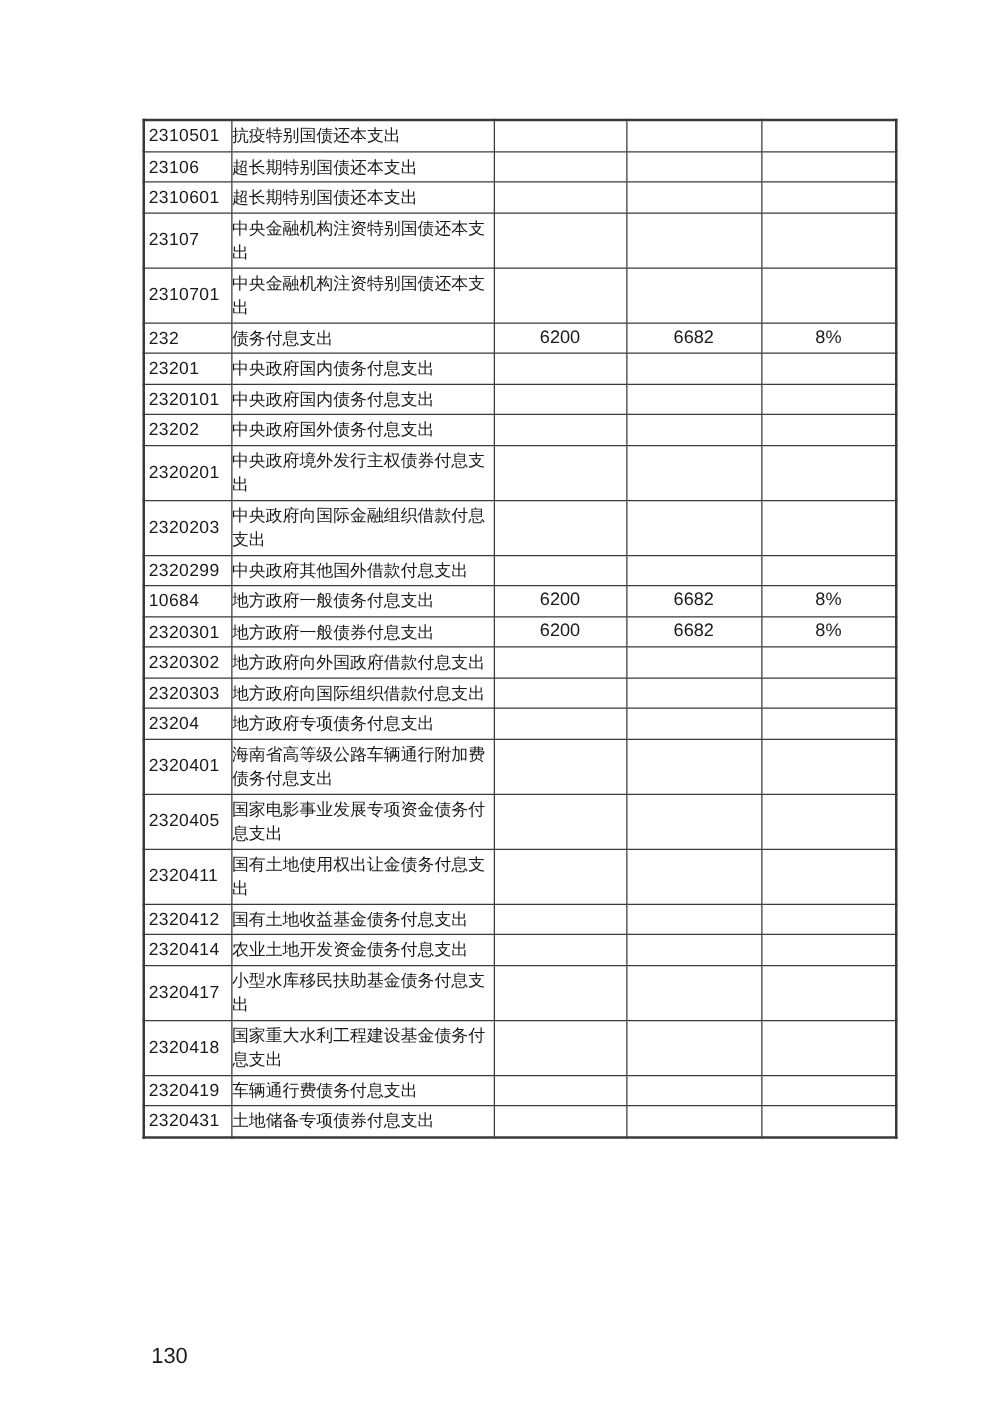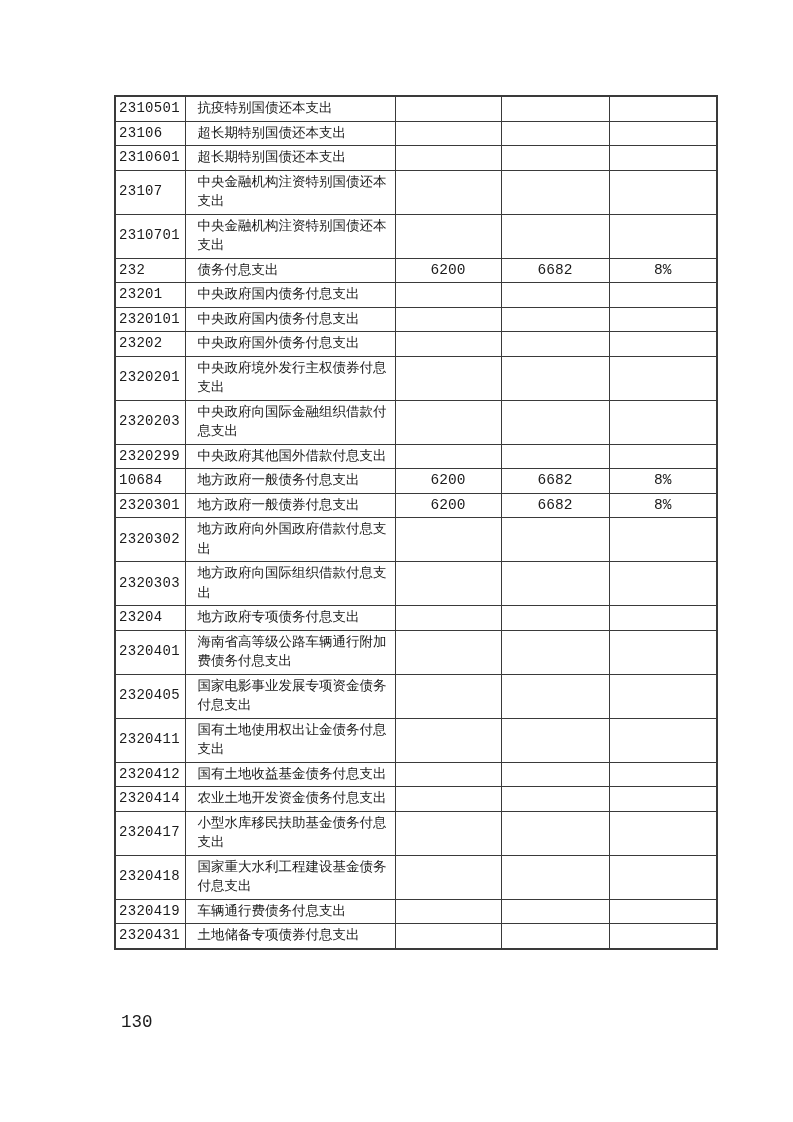--- a/index.html
+++ b/index.html
@@ -3,21 +3,21 @@
 <meta charset="utf-8">
 <style>
   * { margin: 0; padding: 0; box-sizing: border-box; }
   html, body { background: #ffffff; }
   .page {
     position: relative;
     width: 793px;
     height: 1122px;
     background: #ffffff;
     overflow: hidden;
-    font-family: Liberation Mono, monospace;
+    font-family: Liberation Sans, sans-serif;
     color: #1a1a1a;
   }
   table.budget {
     position: absolute;
     left: 114px;
     top: 95px;
     width: 602px;
     border-collapse: collapse;
     table-layout: fixed;
     border: 2px solid #3a3a3a;
@@ -31,35 +31,35 @@
   }
   td.c-code {
     width: 70px;
     font-size: 14px;
     padding: 2px 1px 2px 3px;
     letter-spacing: 0.3px;
   }
   td.c-name {
     width: 210px;
     font-size: 13.5px;
-    padding: 2px 1px 2px 12px;
+    padding: 2px 1px 2px 0;
     word-break: break-all;
   }
   td.c-num {
     font-size: 14.5px;
     text-align: center;
     padding: 2px 0;
   }
   td.c-num1 { width: 106px; }
   td.c-num2 { width: 108px; }
   td.c-num3 { width: 108px; }
   .page-number {
     position: absolute;
     left: 121px;
-    top: 1012px;
+    top: 1074px;
     font-size: 17.5px;
     color: #1a1a1a;
   }
 </style>
 </head>
 <body>
 
 <div class="page">
   <table class="budget">
     <tbody>

